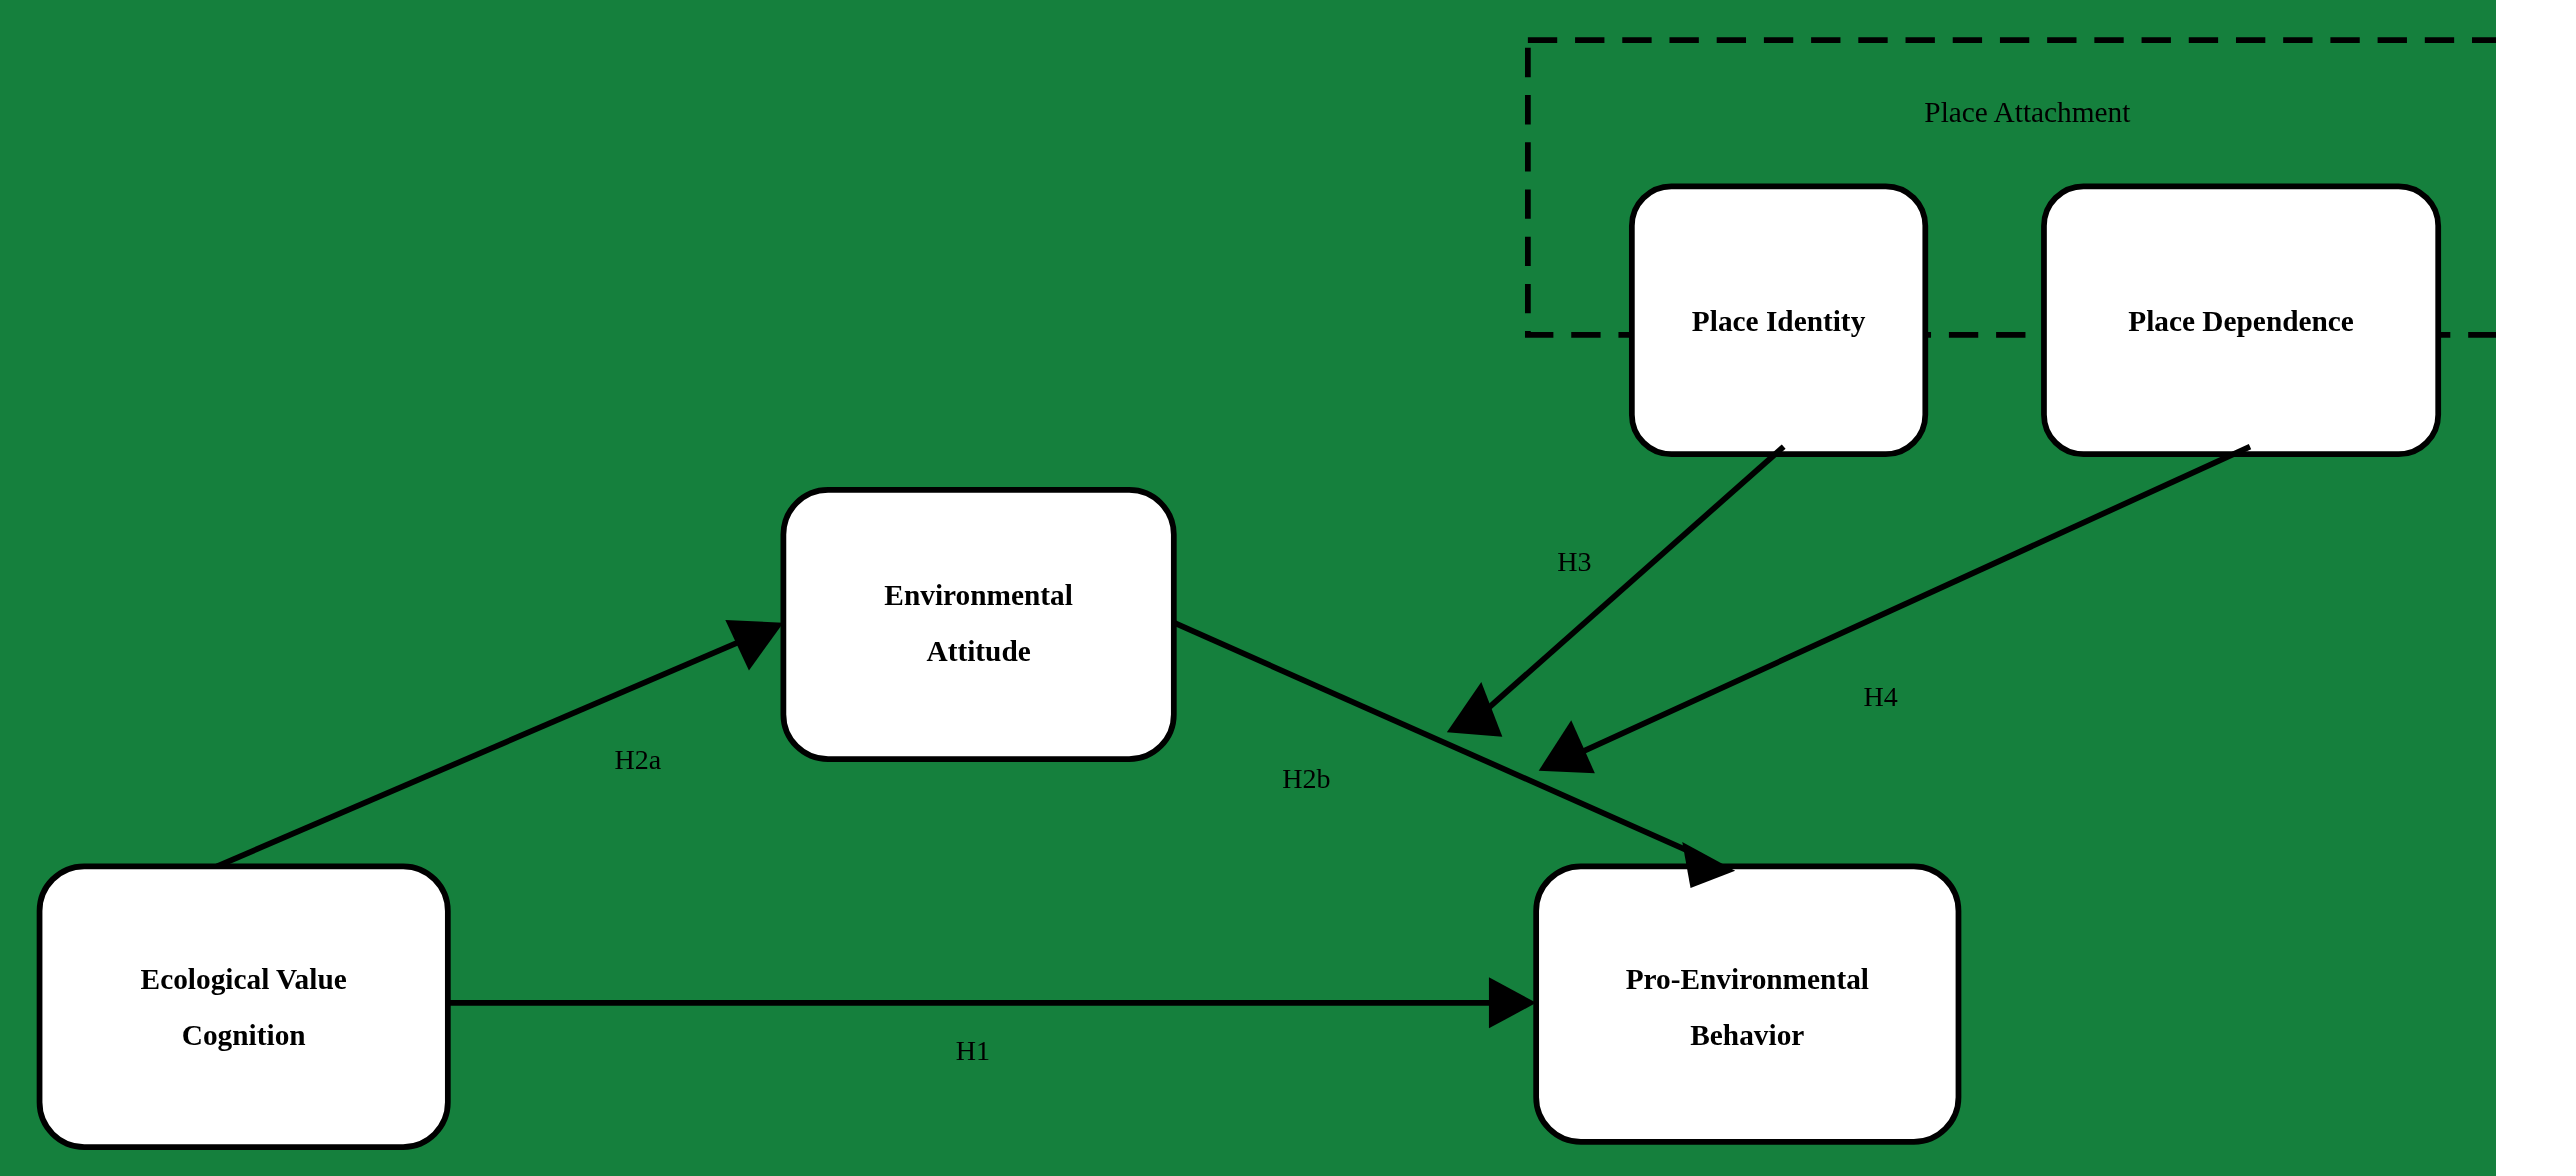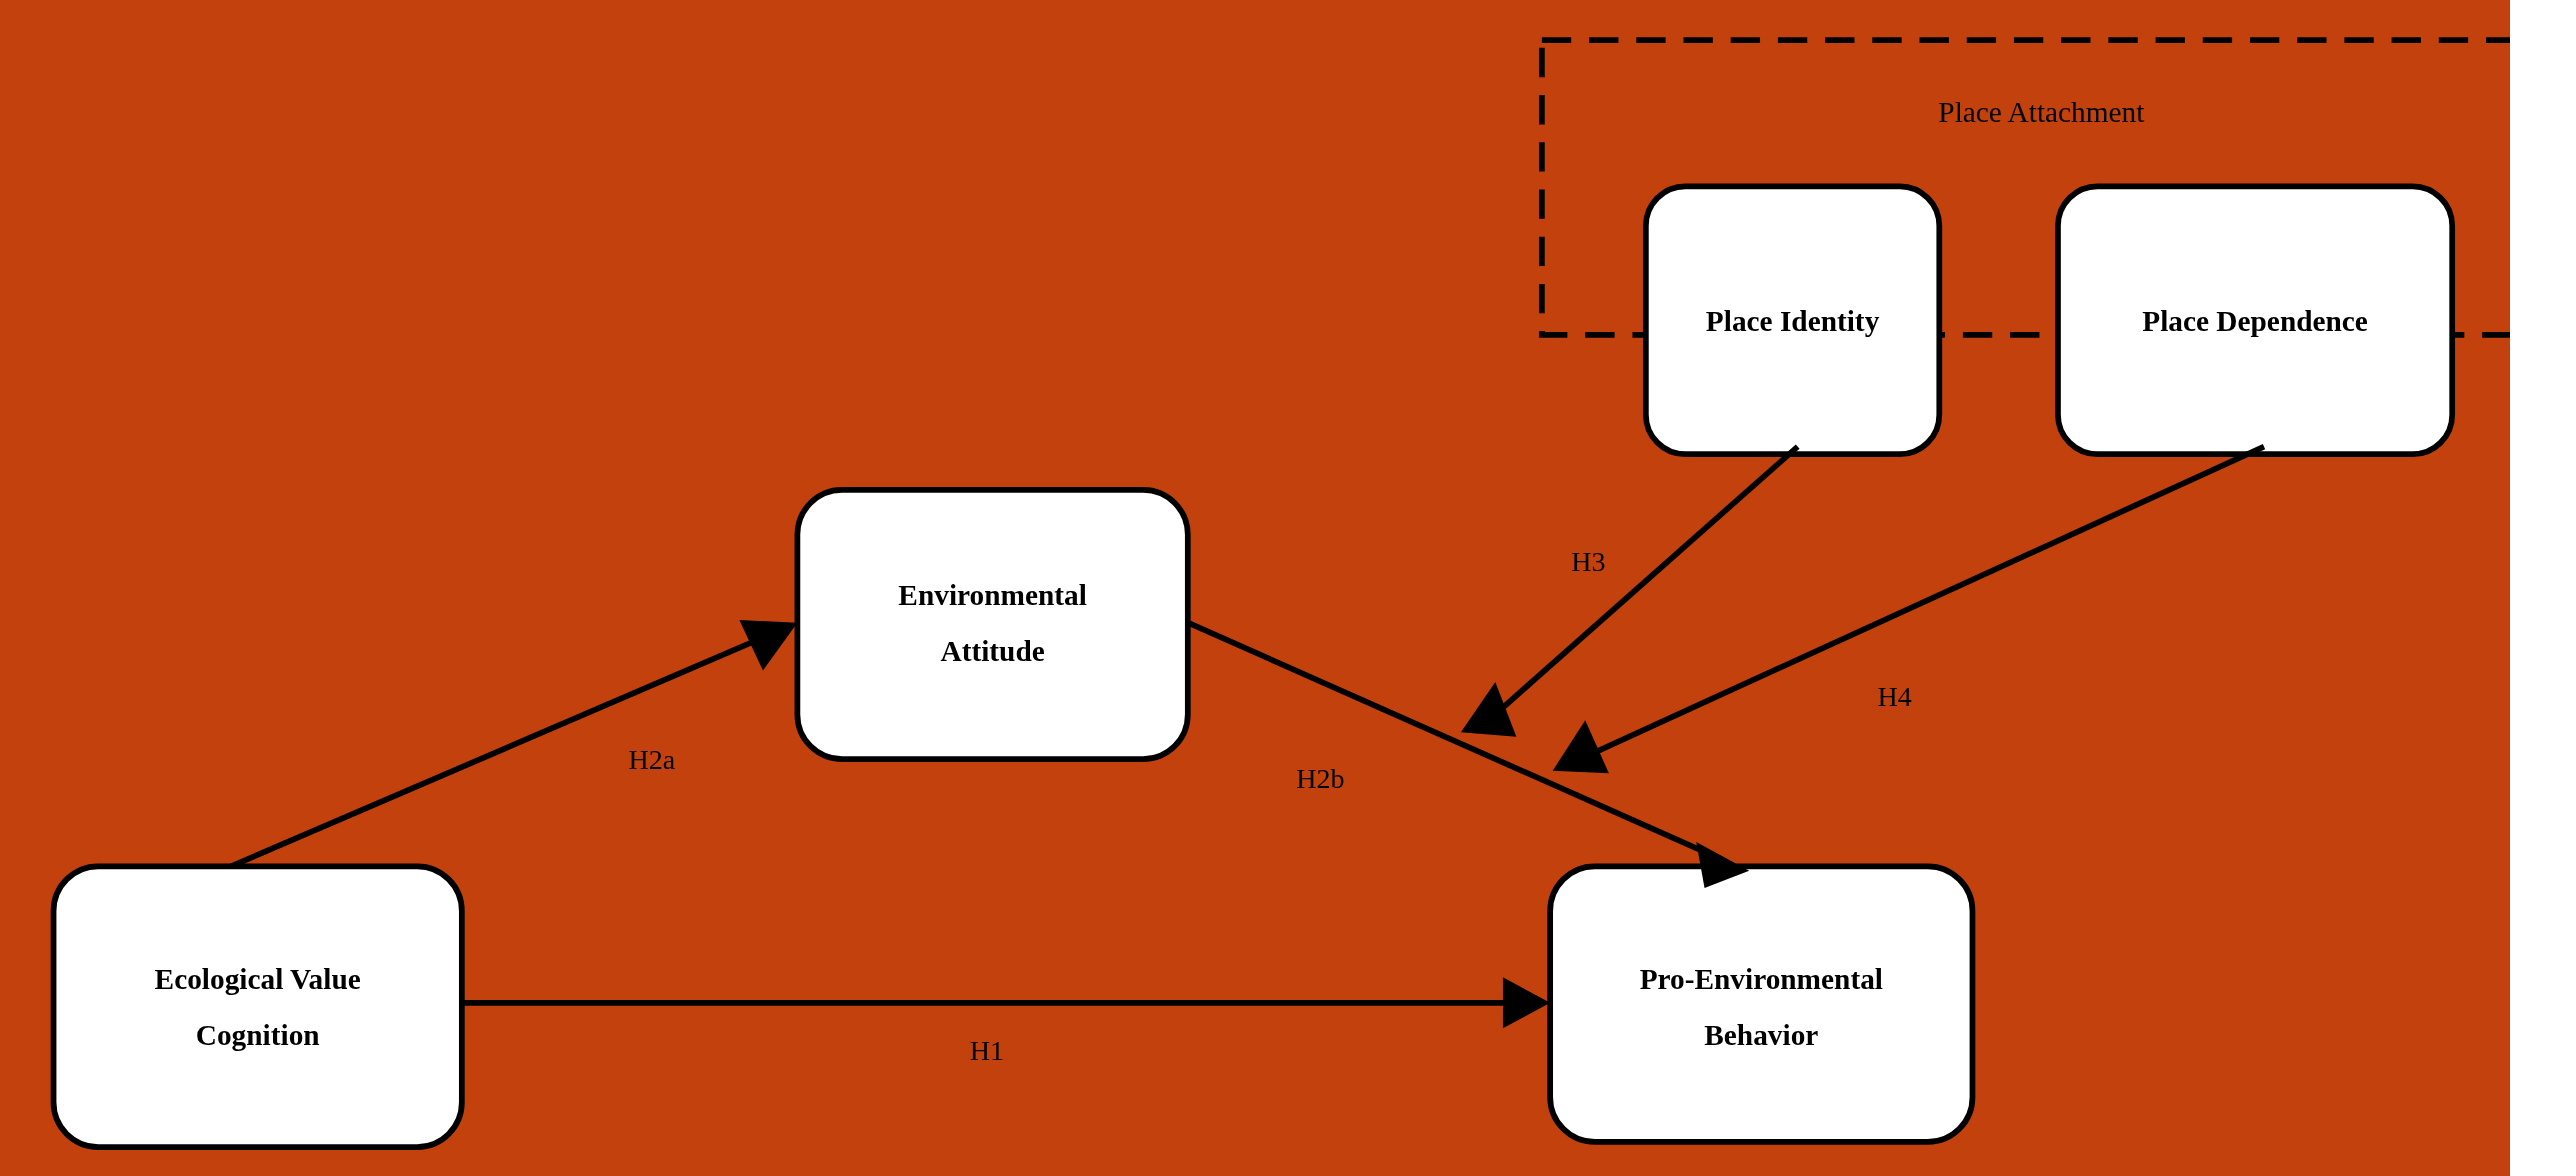--- a/index.html
+++ b/index.html
@@ -8,23 +8,22 @@
     padding: 0;
     background: #ffffff;
   }
   body {
     font-family: "Liberation Serif", "DejaVu Serif", serif;
   }
   #diagram-root {
     position: relative;
     width: 2496px;
     height: 1177px;
-    background: #c2410c;
+    background: #15803d;
     overflow: hidden;
-    padding-left: 14px;
   }
   #diagram-svg {
     display: block;
     width: 2576px;
     height: 1177px;
   }
   .node-box {
     fill: #ffffff;
     stroke: #000000;
     stroke-width: 9;

